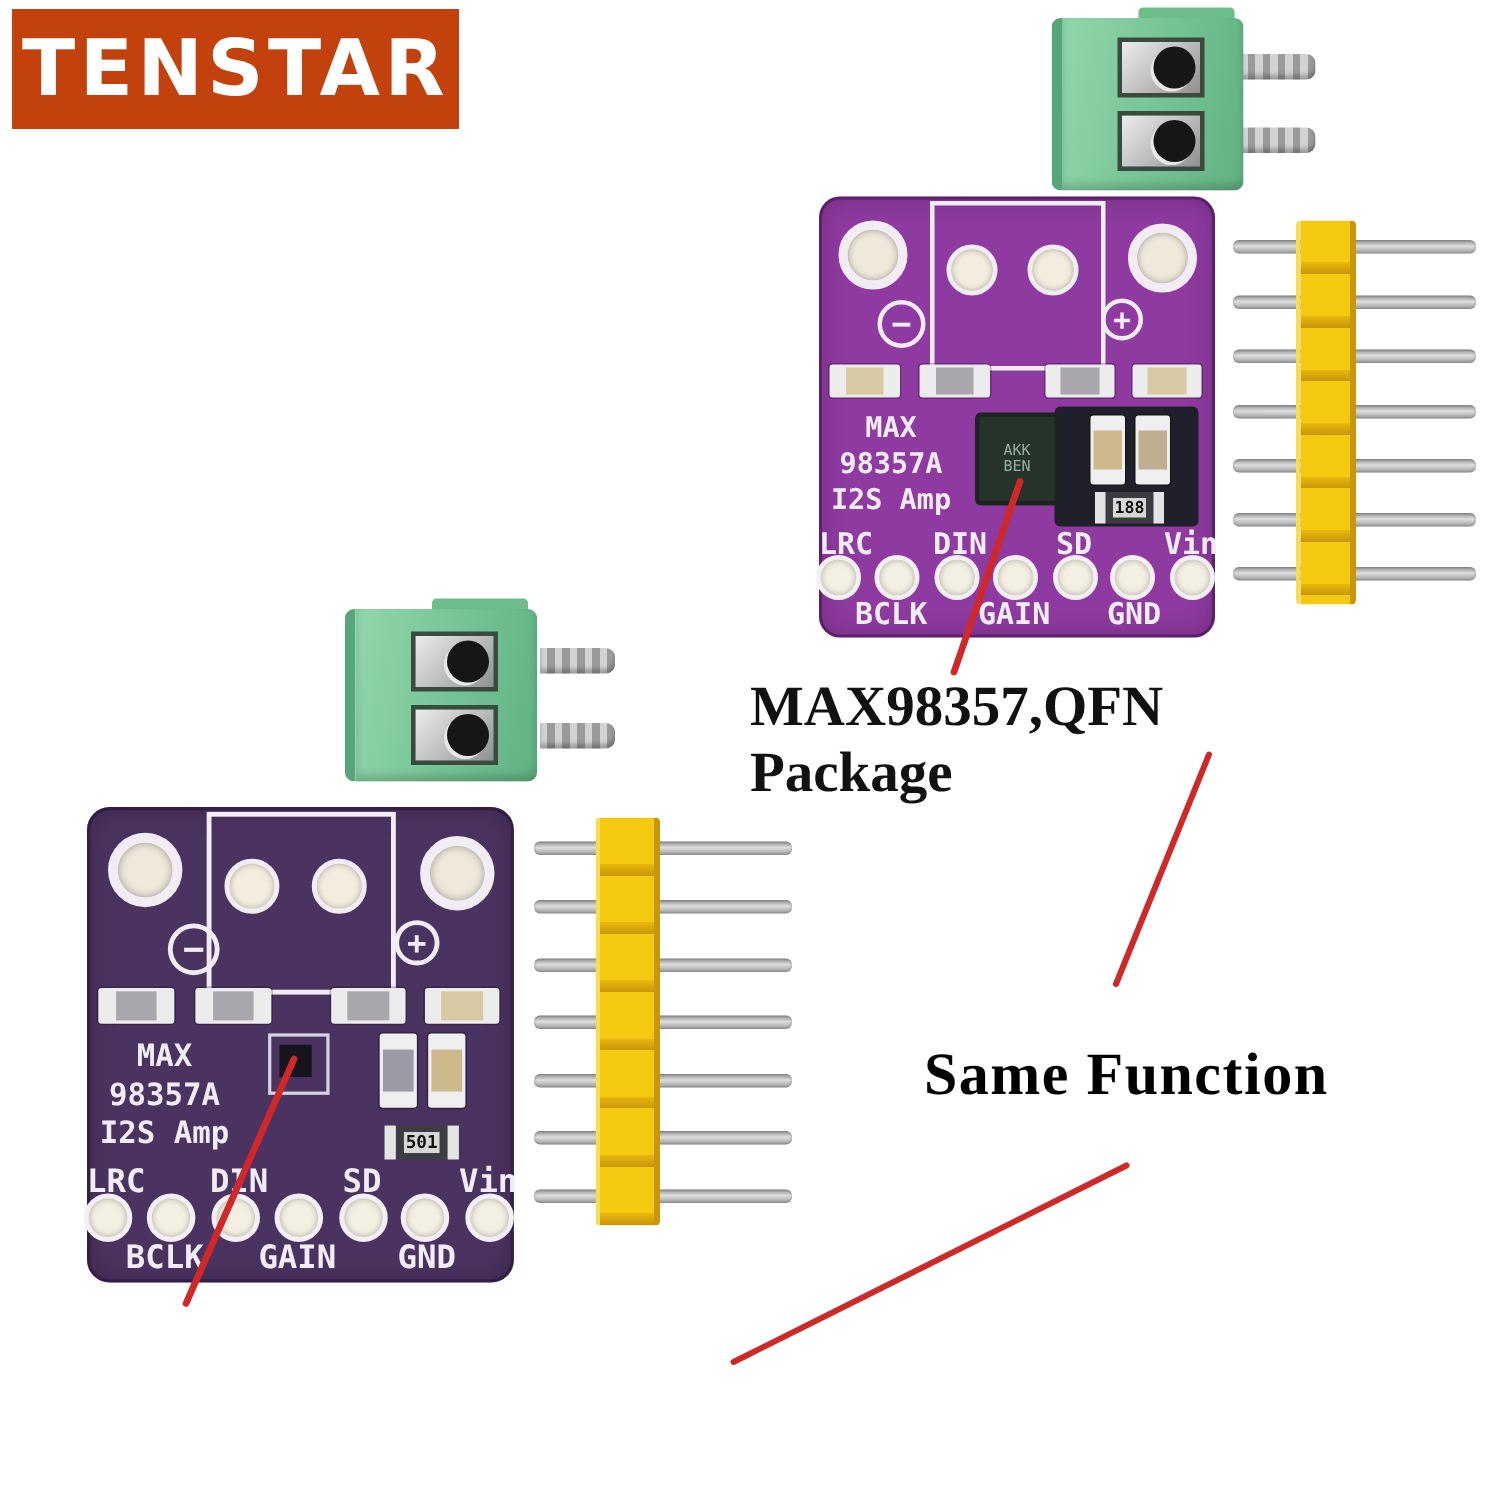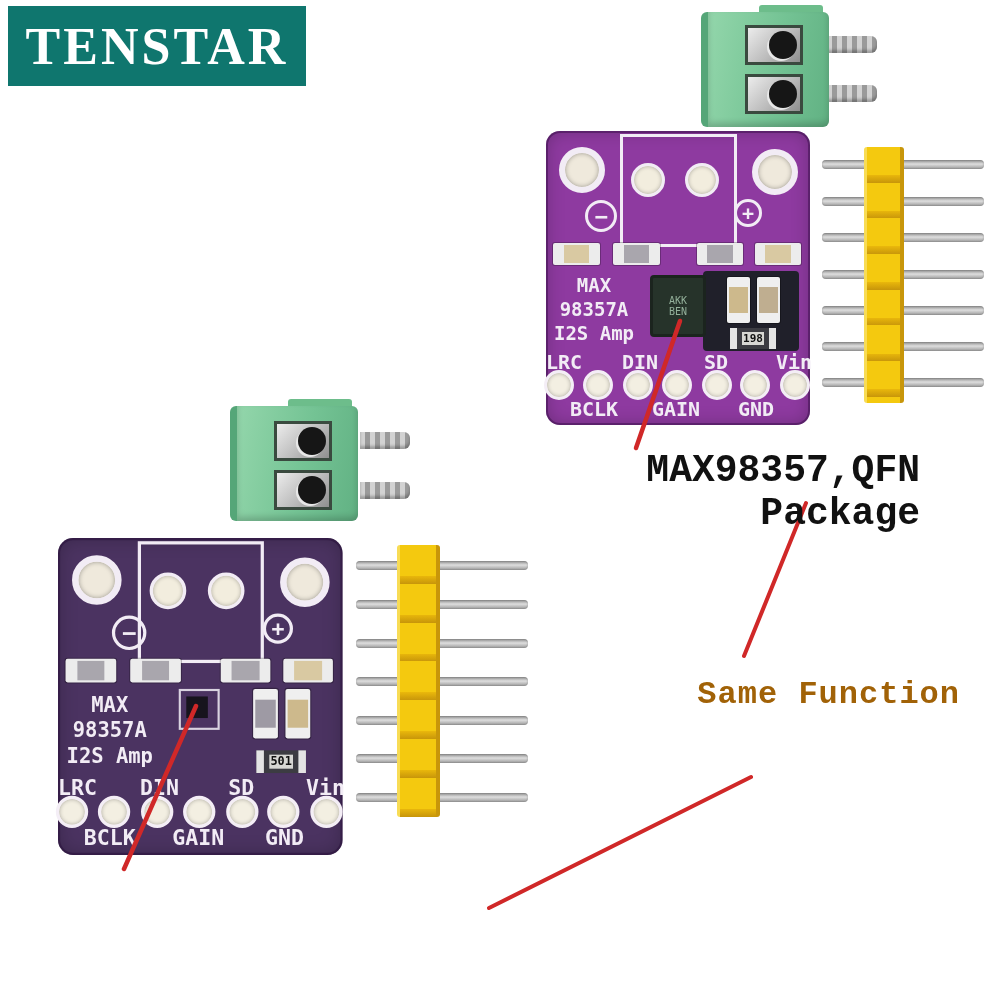--- a/index.html
+++ b/index.html
@@ -71,29 +71,29 @@
          background:repeating-linear-gradient(90deg,#d2d2d2 0 5px,#9a9a9a 5px 10px);
          box-shadow:inset 0 -3px 3px rgba(0,0,0,.25);}
   
   .pheader{position:absolute;}
   .ph-pin{position:absolute;left:0;height:9px;width:100%;border-radius:4px;
           background:linear-gradient(180deg,#8f8f8f,#dedede 45%,#9b9b9b);
           box-shadow:inset 0 0 2px rgba(0,0,0,.3);}
   .ph-strip{position:absolute;top:-3px;border-radius:3px;
           border-left:3px solid #f8dc55;border-right:4px solid #c8960a;box-sizing:border-box;}
   
-  .ann{position:absolute;font-family:Liberation Mono, monospace;font-weight:bold;text-align:right;}
+  .ann{position:absolute;font-family:Liberation Serif, serif;font-weight:bold;text-align:left;}
   .lines{position:absolute;left:0;top:0;pointer-events:none;}
 </style>
 </head>
 <body>
 
 <div class="canvas">
 
-  <div class="logo-top" style="background: #0f766e; font-family: Liberation Serif, serif;">TENSTAR</div>
+  <div class="logo-top" style="background: #c2410c;">TENSTAR</div>
 
   <div class="terminal" style="left:701px;top:12px;">
     <div class="t-pin" style="right:-48px;top:24px;"></div>
     <div class="t-pin" style="right:-48px;top:73px;"></div>
     <div class="t-tab"></div>
     <div class="t-body"></div>
     <div class="t-screw" style="top:13px;">
         <div class="t-screwhole"></div>
       </div>
     <div class="t-screw" style="top:62px;">
@@ -142,21 +142,21 @@
     <div class="cap" style="left:181px;top:146px;">
         <div class="cap-in tan" style="background:#cdb98c;"></div>
       </div>
     <div class="cap" style="left:211px;top:146px;">
         <div class="cap-in" style="background:#bfae90;"></div>
       </div>
     <div class="qfn-chip">
         <div class="mark">AKK BEN</div>
       </div>
     <div class="comp105">
-        <span>198</span>
+        <span>188</span>
       </div>
     <div class="pad" style="left:-2px;"></div>
     <div class="pad" style="left:37px;"></div>
     <div class="pad" style="left:77px;"></div>
     <div class="pad" style="left:116px;"></div>
     <div class="pad" style="left:156px;"></div>
     <div class="pad" style="left:194px;"></div>
     <div class="pad" style="left:234px;"></div>
     <span class="plabel" style="left:0px;top:219px;">LRC</span>
     <span class="plabel" style="left:76px;top:219px;">DIN</span>
@@ -245,15 +245,15 @@
   </div>
 
   <svg class="lines" width="1000" height="1000">
     <line x1="680" y1="321" x2="636" y2="448" stroke-width="4.5" stroke-linecap="round" stroke="#d02828"></line>
     <line x1="806" y1="503" x2="744" y2="656" stroke-width="4" stroke-linecap="round" stroke="#d02828"></line>
     <line x1="751" y1="777" x2="489" y2="908" stroke-width="4" stroke-linecap="round" stroke="#d02828"></line>
     <line x1="196" y1="706" x2="124" y2="869" stroke-width="4.5" stroke-linecap="round" stroke="#d02828"></line>
   </svg>
 
   <div class="ann" style="left: 500px; top: 449px; width: 420px; font-size: 38px; color: rgb(17, 17, 17);">MAX98357,QFN Package</div>
-  <div class="ann" style="left: 616px; top: 676px; width: 344px; font-size: 32px; letter-spacing: 1px; color: #a16207;">Same Function</div>
+  <div class="ann" style="left: 616px; top: 692px; width: 344px; font-size: 40px; letter-spacing: 1px; color: #000000;">Same Function</div>
 
 </div>
 
 </body></html>

